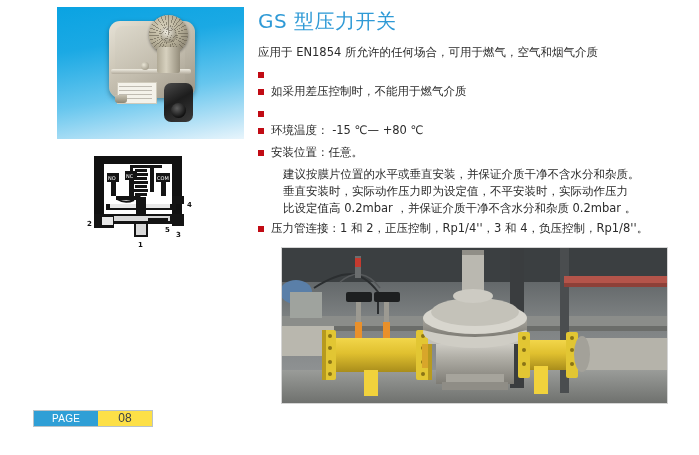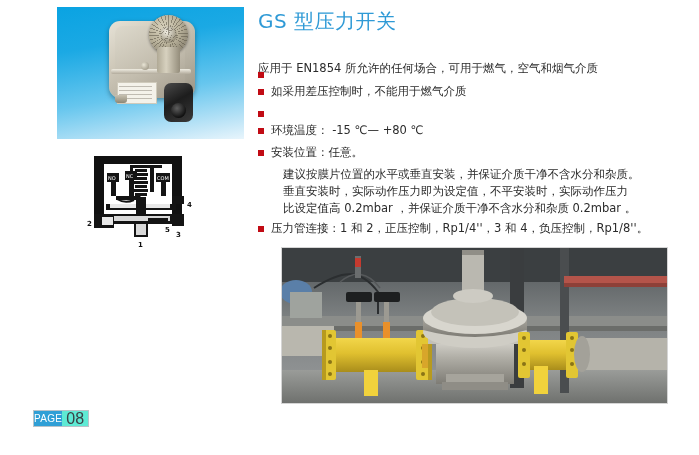--- a/index.html
+++ b/index.html
@@ -168,30 +168,30 @@
     display: flex;
     align-items: stretch;
     border: 1px solid #b9c3c9;
     background: #f2f4f5;
   }
   .page-badge .pg-word {
     background: #2f9fd6;
     color: #ffffff;
     font-size: 10px;
     line-height: 15px;
-    padding: 0 0;
+    padding: 0 18px;
     letter-spacing: .3px;
     font-family: "Liberation Sans", sans-serif;
   }
   .page-badge .pg-num {
-    background: #5eead4;
+    background: #fde047;
     color: #3b4146;
-    font-size: 16px;
+    font-size: 12px;
     line-height: 15px;
-    padding: 0 4px;
+    padding: 0 20px;
     font-family: "Liberation Sans", sans-serif;
   }
 
   
   .right-col {
     position: absolute;
     left: 258px;
     top: 0;
     width: 441px;
     height: 434px;
@@ -210,21 +210,20 @@
   }
 
   .intro {
     position: absolute;
     left: 0;
     top: 44px;
     font-size: 11.5px;
     line-height: 17px;
     color: #2b2b2b;
     white-space: nowrap;
-    margin-top: 16px;
   }
 
   .bullets {
     position: absolute;
     left: 0;
     top: 66px;
     width: 441px;
   }
   .bullet-row {
     display: flex;

